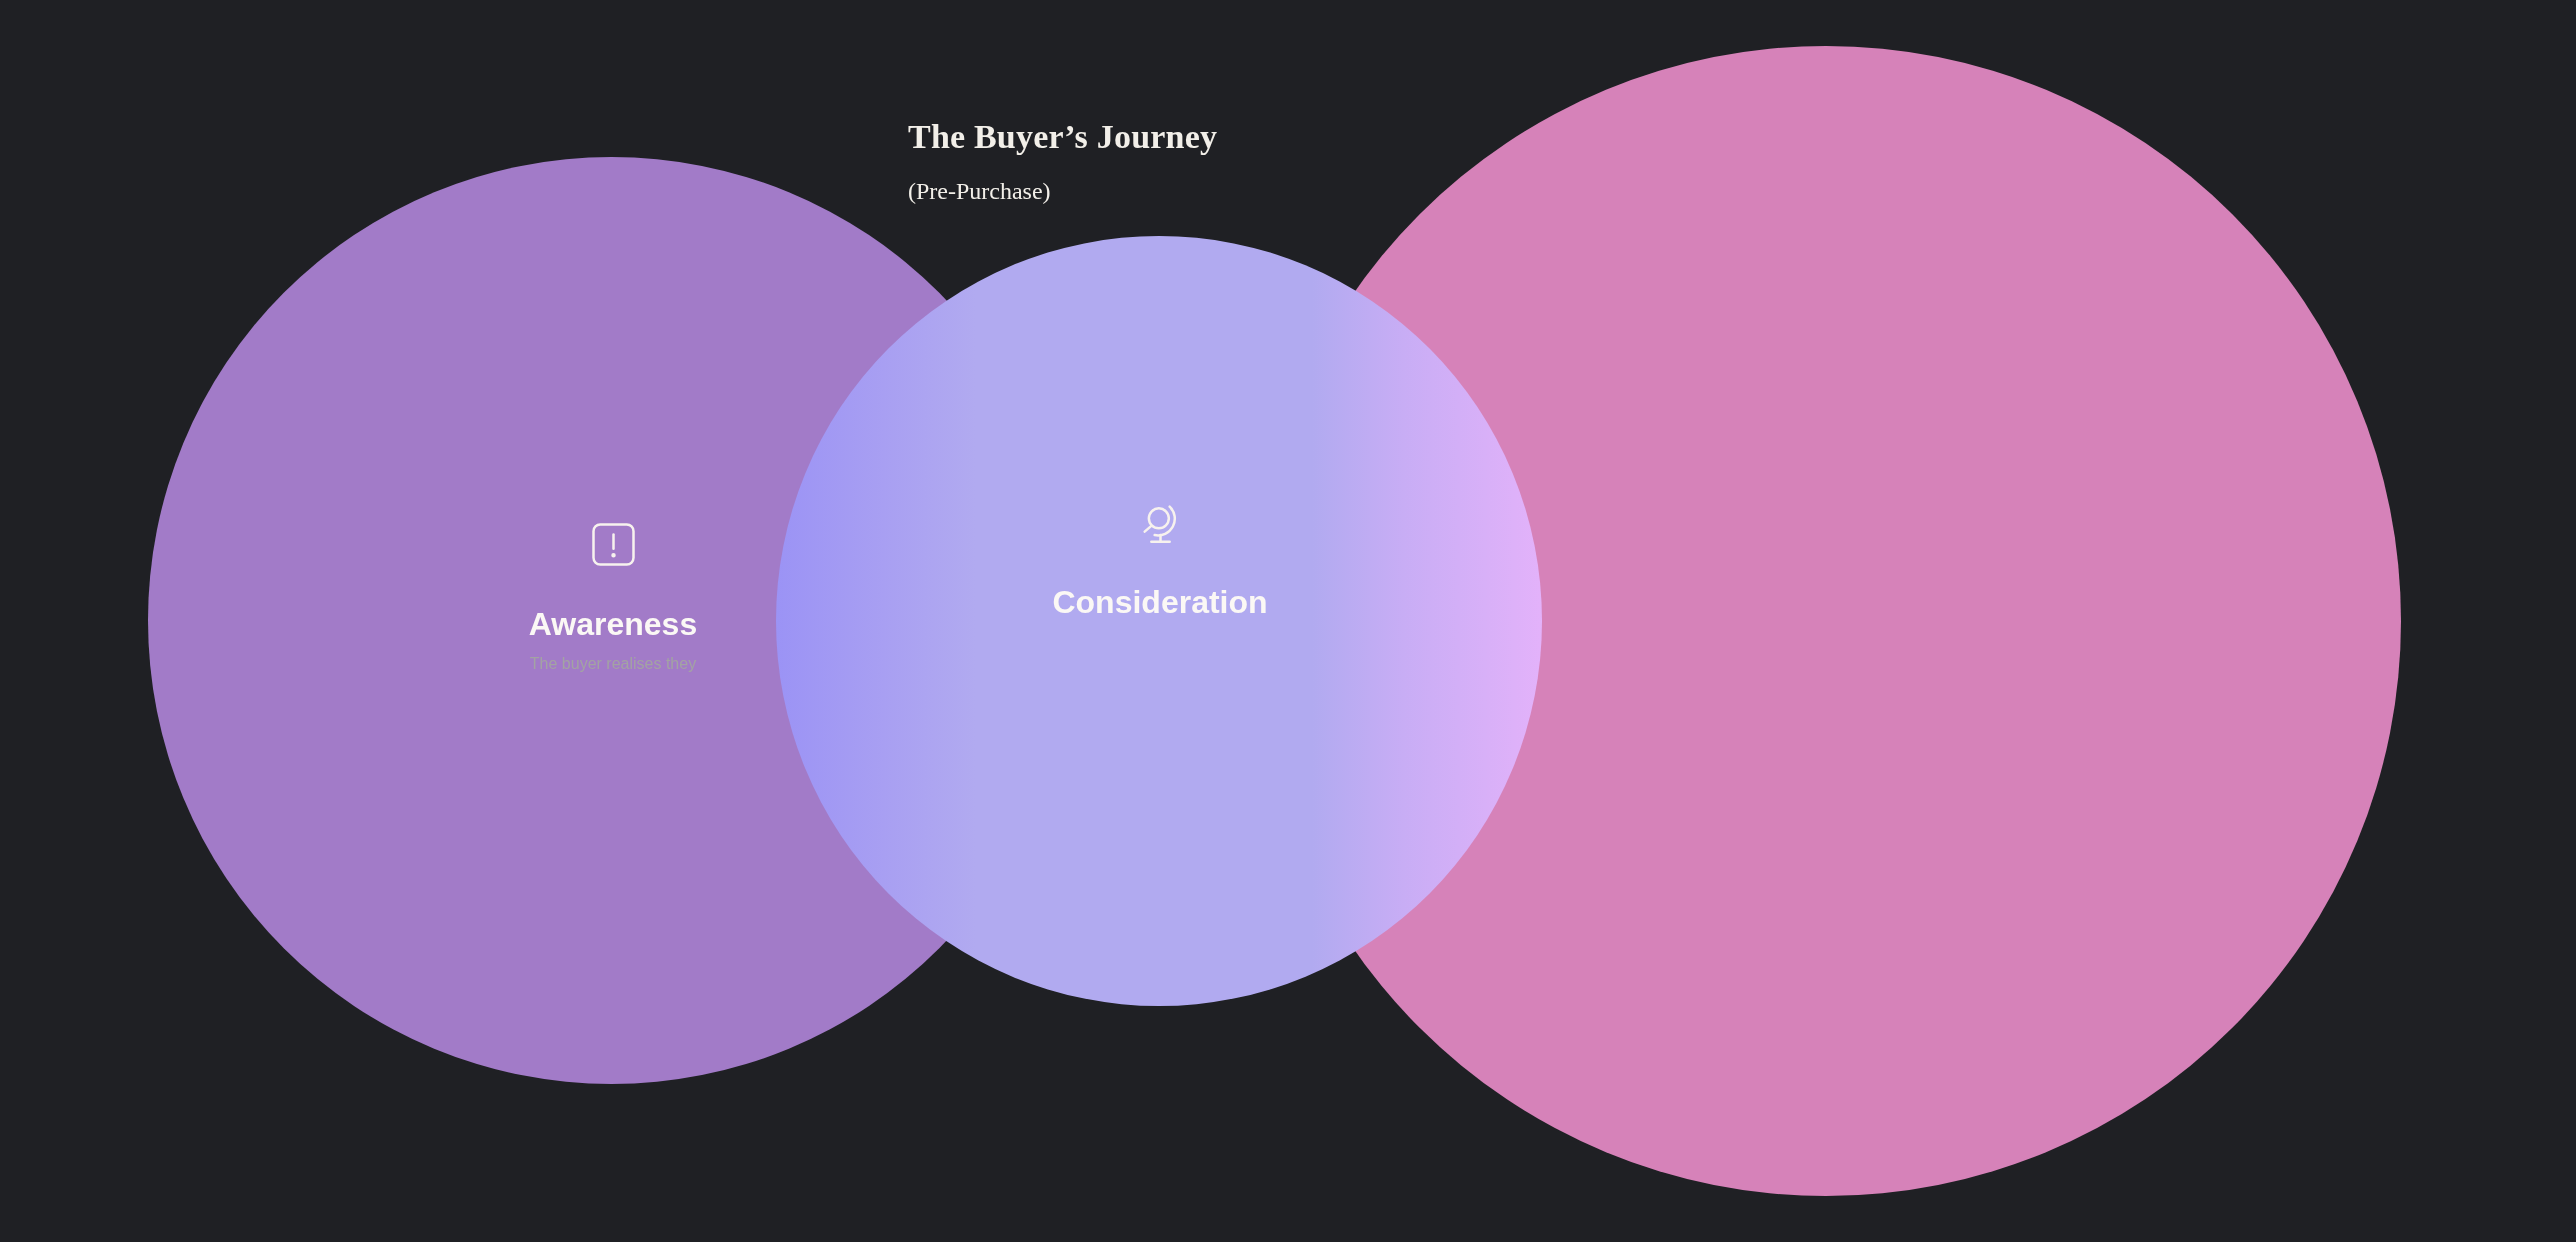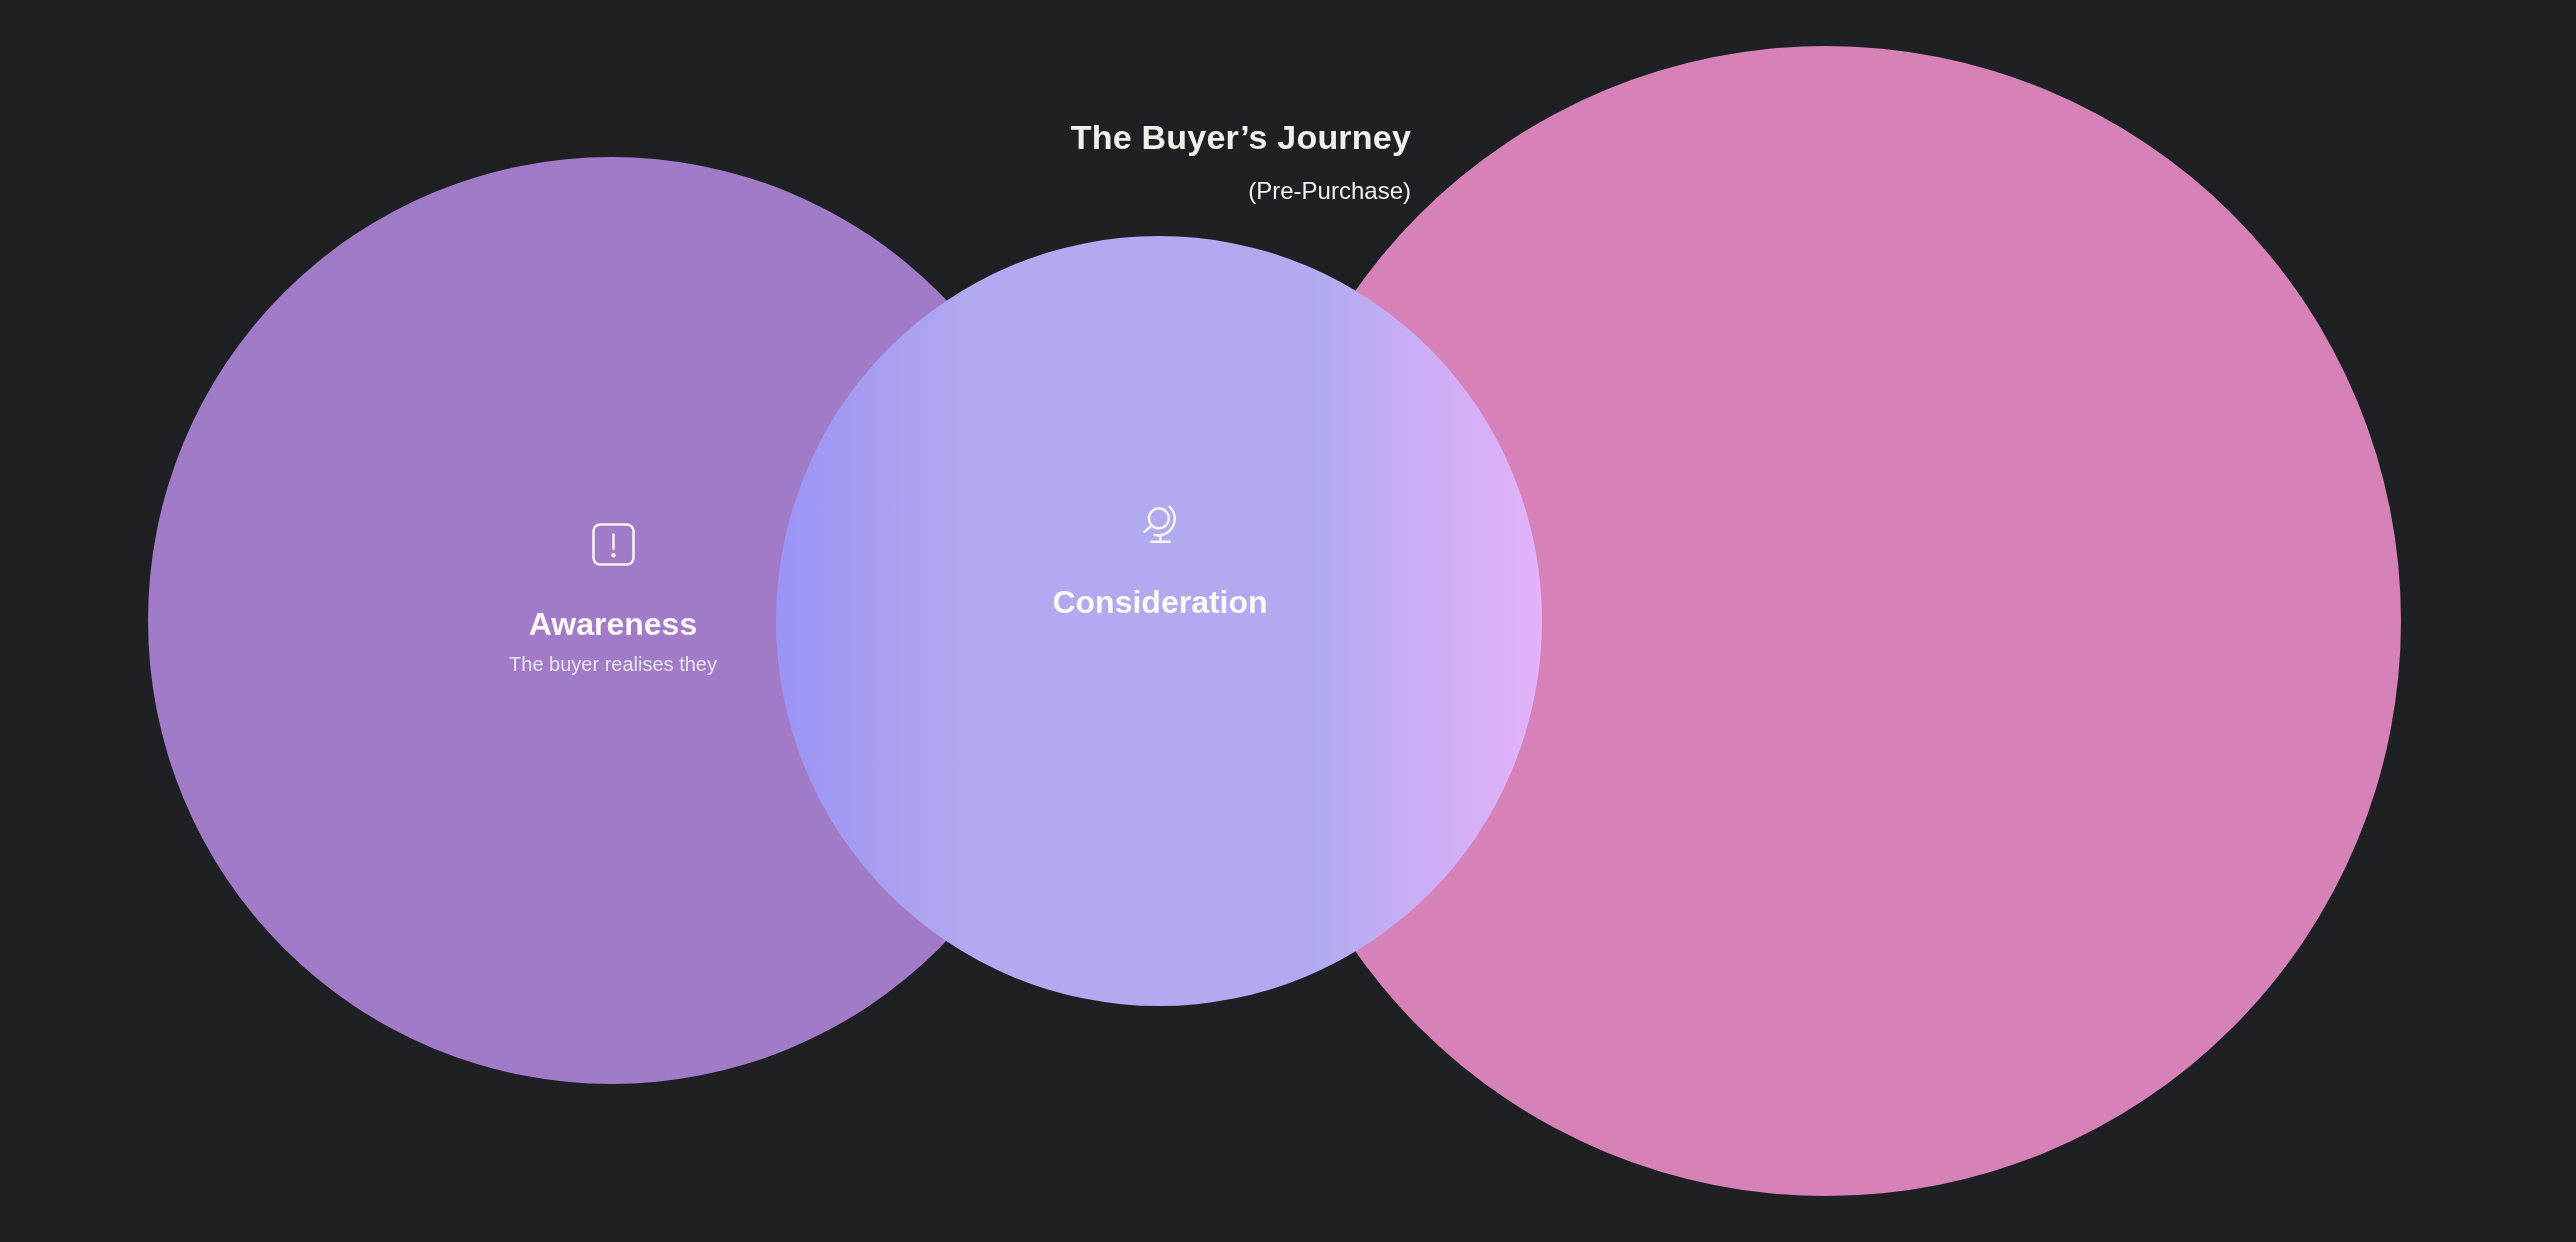--- a/index.html
+++ b/index.html
@@ -53,23 +53,24 @@
       background: #b1aaf0;
       -webkit-mask: radial-gradient(circle at 50% 50%, #000 0, #000 0);
       opacity: 0;
     }
 
     .header {
       position: absolute;
       left: 908px;
       top: 117px;
       width: 503px;
-      text-align: right;
+      text-align: left;
       z-index: 5;
       color: #f2efe9;
+      font-family: Liberation Serif, serif;
     }
     .header .title {
       font-size: 34px;
       font-weight: 600;
       line-height: 40px;
       letter-spacing: 0.2px;
     }
     .header .subtitle {
       font-size: 24px;
       font-weight: 400;
@@ -97,24 +98,24 @@
     }
     .stage .stage-title {
       margin-top: 39px;
       font-size: 32px;
       font-weight: 700;
       line-height: 37px;
       color: #fbf8f5;
     }
     .stage .stage-desc {
       margin-top: 1.7px;
-      font-size: 20px;
+      font-size: 16px;
       font-weight: 400;
       line-height: 38px;
-      color: #e5e5e5;
+      color: #a3a3a3;
     }
     .stage .stage-desc span { display: block; }
 
     .stage-awareness { left: 395px; top: 522px; }
     .stage-consideration { left: 942px; top: 500px; }
     .stage-decision { left: 1608px; top: 522px; }
   </style>
 </head>
 <body>
 

